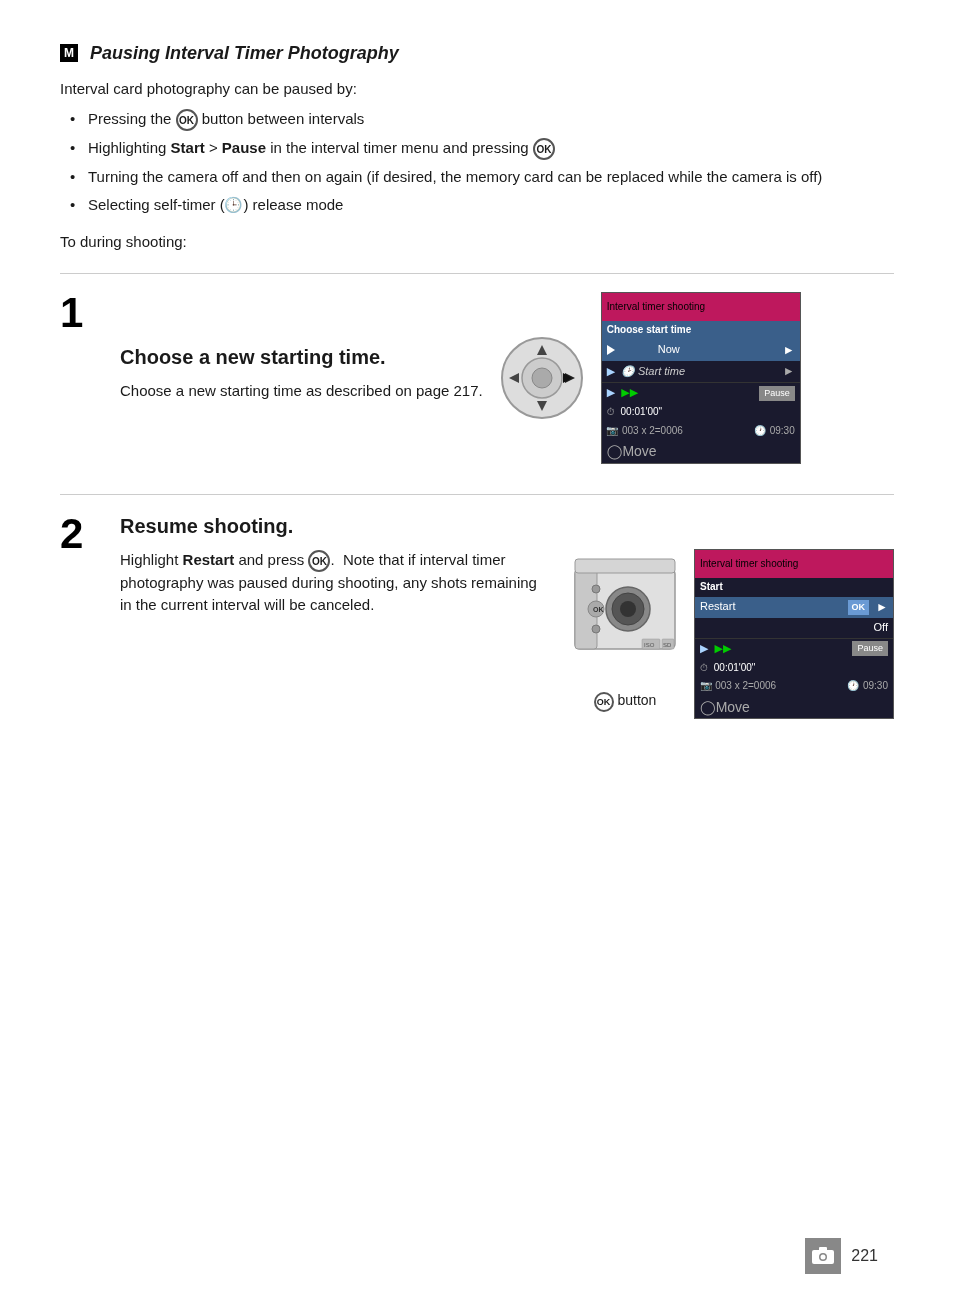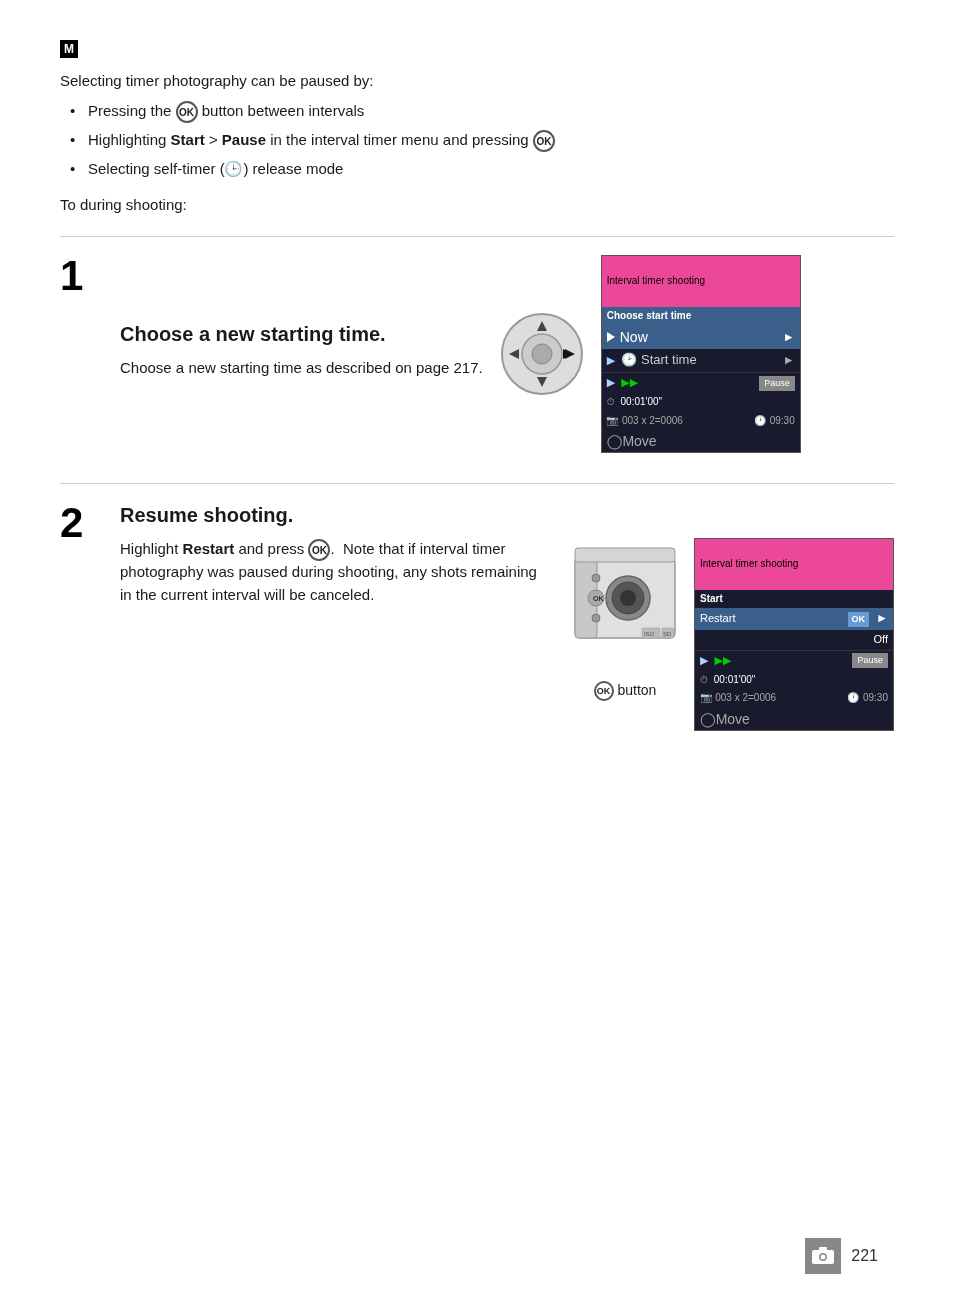--- a/index.html
+++ b/index.html
@@ -120,24 +120,24 @@
     .camera-screen {
       background: #1a1a2e;
       color: #fff;
       font-size: 11px;
       padding: 0;
       width: 195px;
       min-height: 130px;
       flex-shrink: 0;
     }
     .cs-header {
-      background: #ec4899;
+      background: #be185d;
       color: #000;
       font-size: 10px;
-      padding: 18px 5px;
+      padding: 7px 5px;
       font-weight: normal;
     }
     .cs-row {
       display: flex;
       align-items: center;
       padding: 2px 5px;
       font-size: 11px;
       gap: 3px;
       position: relative;
     }
@@ -224,32 +224,36 @@
       color: #333;
     }
 
     .bold { font-weight: bold; }
   </style>
 </head>
 <body>
 
 <div class="section-title">
   <span class="section-icon">M</span>
+  <span>Pausing Interval Timer Photography</span>
 </div>
 
-<p class="intro-text">Selecting timer photography can be paused by:</p>
+<p class="intro-text">Interval card photography can be paused by:</p>
 
 <ul class="bullet-list">
   <li>
     Pressing the <span class="ok-btn">OK</span> button between intervals
   </li>
   <li>
     Highlighting <span class="bold">Start</span> &gt; <span class="bold">Pause</span> in the interval timer menu and pressing <span class="ok-btn">OK</span>
   </li>
   <li>
+    Turning the camera off and then on again (if desired, the memory card can be replaced while the camera is off)
+  </li>
+  <li>
     Selecting self-timer (🕒) release mode
   </li>
 </ul>
 
 <p class="resume-text">To during shooting:</p>
 
 <hr class="divider">
 
 <div class="step">
   <div class="step-number">1</div>
@@ -278,27 +282,27 @@
 
         <polygon points="75,45 66,40 66,50" fill="#111"></polygon>
       </svg>
 
       <div class="camera-screen" style="width:200px; min-height:140px; position:relative; border: 1px solid #555;">
         <div class="cs-header">Interval timer shooting</div>
         <div style="background:#3a5f8a; color:#fff; font-size:10px; padding:2px 5px; font-weight:bold;">Choose start time</div>
 
         <div class="cs-row selected">
           <span class="cs-icon-play"></span>
-          <span style="flex:1; font-size:14px;">Now</span>
+          <span style="flex:1; font-size:11px;margin-left:38px;">Now</span>
           <span class="cs-arrow-right">►</span>
         </div>
 
         <div class="cs-row" style="border-bottom:1px solid #333;">
           <span style="font-size:11px; margin-right:3px; color:#aad4ff;">▶</span>
-          <span style="flex:1; font-size:13px; color:#ccc;">🕑 Start time</span>
+          <span style="flex:1; font-size:11px; color:#ccc;font-style:italic;">🕑 Start time</span>
           <span class="cs-arrow-right" style="color:#aaa;">►</span>
         </div>
 
         <div class="cs-row">
           <span style="font-size:11px; margin-right:3px; color:#aad4ff;">▶</span>
           <span style="color:#00cc00; font-size:11px; margin-right:3px;">▶▶</span>
           <span style="flex:1;"></span>
           <span class="cs-pause-badge">Pause</span>
         </div>
 

